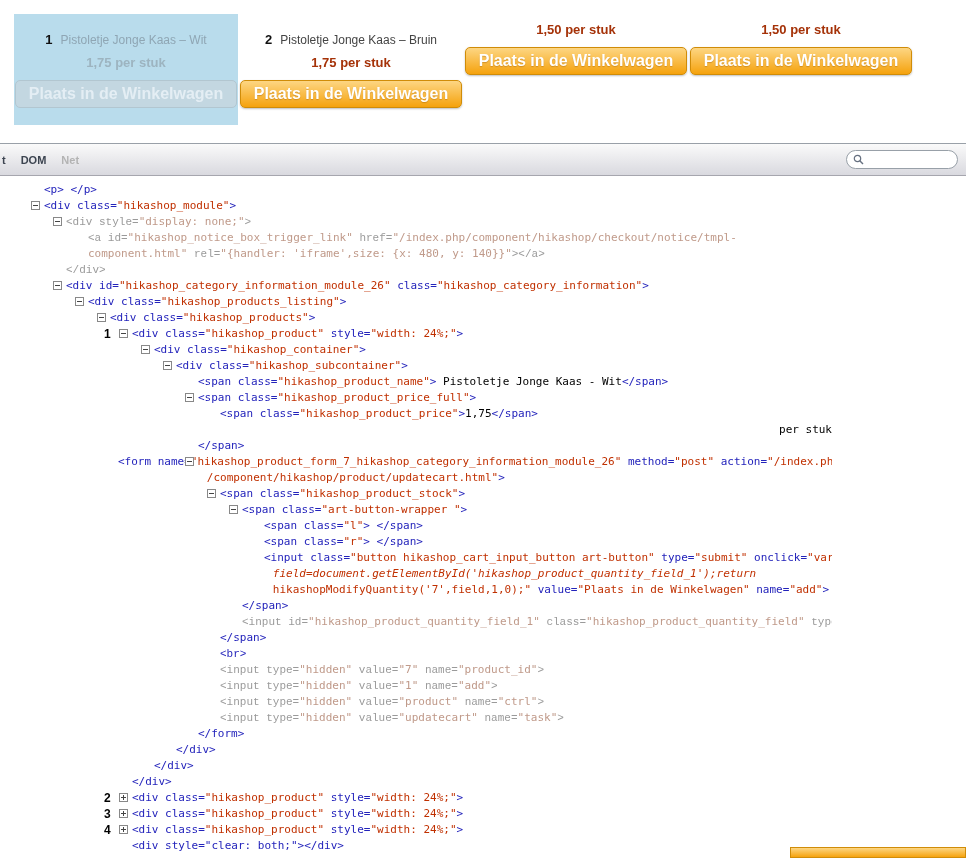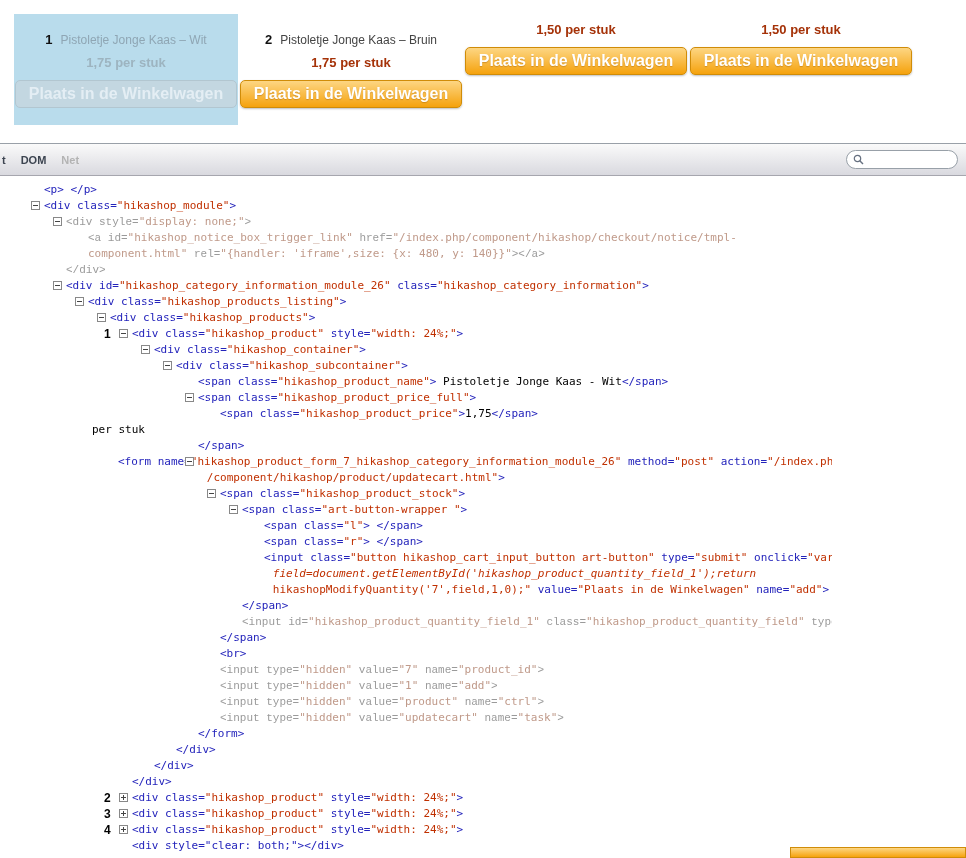--- a/index.html
+++ b/index.html
@@ -90,35 +90,35 @@
     <div class="code-line gray" style="padding-left: 66px;"><span class="tok-b">&lt;/div&gt;</span></div>
     <div class="code-line" style="padding-left: 66px;"><span class="twisty" style="left: 53px;"></span><span class="tok-b">&lt;div id=</span><span class="tok-r">"hikashop_category_information_module_26"</span><span class="tok-b"> class=</span><span class="tok-r">"hikashop_category_information"</span><span class="tok-b">&gt;</span></div>
     <div class="code-line" style="padding-left: 88px;"><span class="twisty" style="left: 75px;"></span><span class="tok-b">&lt;div class=</span><span class="tok-r">"hikashop_products_listing"</span><span class="tok-b">&gt;</span></div>
     <div class="code-line" style="padding-left: 110px;"><span class="twisty" style="left: 97px;"></span><span class="tok-b">&lt;div class=</span><span class="tok-r">"hikashop_products"</span><span class="tok-b">&gt;</span></div>
     <div class="code-line" style="padding-left: 132px;"><span class="twisty" style="left: 119px;"></span><span class="line-num-badge" style="left: 104px;">1</span><span class="tok-b">&lt;div class=</span><span class="tok-r">"hikashop_product"</span><span class="tok-b"> style=</span><span class="tok-r">"width: 24%;"</span><span class="tok-b">&gt;</span></div>
     <div class="code-line" style="padding-left: 154px;"><span class="twisty" style="left: 141px;"></span><span class="tok-b">&lt;div class=</span><span class="tok-r">"hikashop_container"</span><span class="tok-b">&gt;</span></div>
     <div class="code-line" style="padding-left: 176px;"><span class="twisty" style="left: 163px;"></span><span class="tok-b">&lt;div class=</span><span class="tok-r">"hikashop_subcontainer"</span><span class="tok-b">&gt;</span></div>
     <div class="code-line" style="padding-left: 198px;"><span class="tok-b">&lt;span class=</span><span class="tok-r">"hikashop_product_name"</span><span class="tok-b">&gt;</span><span class="tok-k"> Pistoletje Jonge Kaas - Wit</span><span class="tok-b">&lt;/span&gt;</span></div>
     <div class="code-line" style="padding-left: 198px;"><span class="twisty" style="left: 185px;"></span><span class="tok-b">&lt;span class=</span><span class="tok-r">"hikashop_product_price_full"</span><span class="tok-b">&gt;</span></div>
     <div class="code-line" style="padding-left: 220px;"><span class="tok-b">&lt;span class=</span><span class="tok-r">"hikashop_product_price"</span><span class="tok-b">&gt;</span><span class="tok-k">1,75</span><span class="tok-b">&lt;/span&gt;</span></div>
-    <div class="code-line" style="padding-left: 92px;"><span class="tok-k">per stuk</span></div>
+    <div class="code-line" style="padding-left: 92px; text-align: right;"><span class="tok-k">per stuk</span></div>
     <div class="code-line" style="padding-left: 198px;"><span class="tok-b">&lt;/span&gt;</span></div>
     <div class="code-line" style="padding-left: 118px;"><span class="twisty" style="left: 185px;"></span><span class="tok-b">&lt;form name=</span><span class="tok-r">"hikashop_product_form_7_hikashop_category_information_module_26"</span><span class="tok-b"> method=</span><span class="tok-r">"post"</span><span class="tok-b"> action=</span><span class="tok-r">"/index.php</span></div>
     <div class="code-line" style="padding-left: 206.8px;"><span class="tok-r">/component/hikashop/product/updatecart.html"</span><span class="tok-b">&gt;</span></div>
     <div class="code-line" style="padding-left: 220px;"><span class="twisty" style="left: 207px;"></span><span class="tok-b">&lt;span class=</span><span class="tok-r">"hikashop_product_stock"</span><span class="tok-b">&gt;</span></div>
     <div class="code-line" style="padding-left: 242px;"><span class="twisty" style="left: 229px;"></span><span class="tok-b">&lt;span class=</span><span class="tok-r">"art-button-wrapper "</span><span class="tok-b">&gt;</span></div>
     <div class="code-line" style="padding-left: 264px;"><span class="tok-b">&lt;span class=</span><span class="tok-r">"l"</span><span class="tok-b">&gt;</span><span class="tok-k"> </span><span class="tok-b">&lt;/span&gt;</span></div>
     <div class="code-line" style="padding-left: 264px;"><span class="tok-b">&lt;span class=</span><span class="tok-r">"r"</span><span class="tok-b">&gt;</span><span class="tok-k"> </span><span class="tok-b">&lt;/span&gt;</span></div>
     <div class="code-line" style="padding-left: 264px;"><span class="tok-b">&lt;input class=</span><span class="tok-r">"button hikashop_cart_input_button art-button"</span><span class="tok-b"> type=</span><span class="tok-r">"submit"</span><span class="tok-b"> onclick=</span><span class="tok-r">"var</span></div>
     <div class="code-line" style="padding-left: 272.8px; font-style: italic;"><span class="tok-r">field=document.getElementById('hikashop_product_quantity_field_1');return</span></div>
     <div class="code-line" style="padding-left: 272.8px;"><span class="tok-r">hikashopModifyQuantity('7',field,1,0);"</span><span class="tok-b"> value=</span><span class="tok-r">"Plaats in de Winkelwagen"</span><span class="tok-b"> name=</span><span class="tok-r">"add"</span><span class="tok-b">&gt;</span></div>
     <div class="code-line" style="padding-left: 242px;"><span class="tok-b">&lt;/span&gt;</span></div>
     <div class="code-line gray" style="padding-left: 242px;"><span class="tok-b">&lt;input id=</span><span class="tok-r">"hikashop_product_quantity_field_1"</span><span class="tok-b"> class=</span><span class="tok-r">"hikashop_product_quantity_field"</span><span class="tok-b"> type=</span><span class="tok-r">"hidden"</span><span class="tok-b"> nam</span></div>
     <div class="code-line" style="padding-left: 220px;"><span class="tok-b">&lt;/span&gt;</span></div>
-    <div class="code-line" style="padding-left: 220px;"><span class="tok-b">&lt;br&gt;</span></div>
+    <div class="code-line" style="padding-left: 220px; font-family: Liberation Mono, monospace;"><span class="tok-b">&lt;br&gt;</span></div>
     <div class="code-line gray" style="padding-left: 220px;"><span class="tok-b">&lt;input type=</span><span class="tok-r">"hidden"</span><span class="tok-b"> value=</span><span class="tok-r">"7"</span><span class="tok-b"> name=</span><span class="tok-r">"product_id"</span><span class="tok-b">&gt;</span></div>
     <div class="code-line gray" style="padding-left: 220px;"><span class="tok-b">&lt;input type=</span><span class="tok-r">"hidden"</span><span class="tok-b"> value=</span><span class="tok-r">"1"</span><span class="tok-b"> name=</span><span class="tok-r">"add"</span><span class="tok-b">&gt;</span></div>
     <div class="code-line gray" style="padding-left: 220px;"><span class="tok-b">&lt;input type=</span><span class="tok-r">"hidden"</span><span class="tok-b"> value=</span><span class="tok-r">"product"</span><span class="tok-b"> name=</span><span class="tok-r">"ctrl"</span><span class="tok-b">&gt;</span></div>
     <div class="code-line gray" style="padding-left: 220px;"><span class="tok-b">&lt;input type=</span><span class="tok-r">"hidden"</span><span class="tok-b"> value=</span><span class="tok-r">"updatecart"</span><span class="tok-b"> name=</span><span class="tok-r">"task"</span><span class="tok-b">&gt;</span></div>
     <div class="code-line" style="padding-left: 198px;"><span class="tok-b">&lt;/form&gt;</span></div>
     <div class="code-line" style="padding-left: 176px;"><span class="tok-b">&lt;/div&gt;</span></div>
     <div class="code-line" style="padding-left: 154px;"><span class="tok-b">&lt;/div&gt;</span></div>
     <div class="code-line" style="padding-left: 132px;"><span class="tok-b">&lt;/div&gt;</span></div>
     <div class="code-line" style="padding-left: 132px;"><span class="twisty plus" style="left: 119px;"></span><span class="line-num-badge" style="left: 104px;">2</span><span class="tok-b">&lt;div class=</span><span class="tok-r">"hikashop_product"</span><span class="tok-b"> style=</span><span class="tok-r">"width: 24%;"</span><span class="tok-b">&gt;</span></div>
     <div class="code-line" style="padding-left: 132px;"><span class="twisty plus" style="left: 119px;"></span><span class="line-num-badge" style="left: 104px;">3</span><span class="tok-b">&lt;div class=</span><span class="tok-r">"hikashop_product"</span><span class="tok-b"> style=</span><span class="tok-r">"width: 24%;"</span><span class="tok-b">&gt;</span></div>

